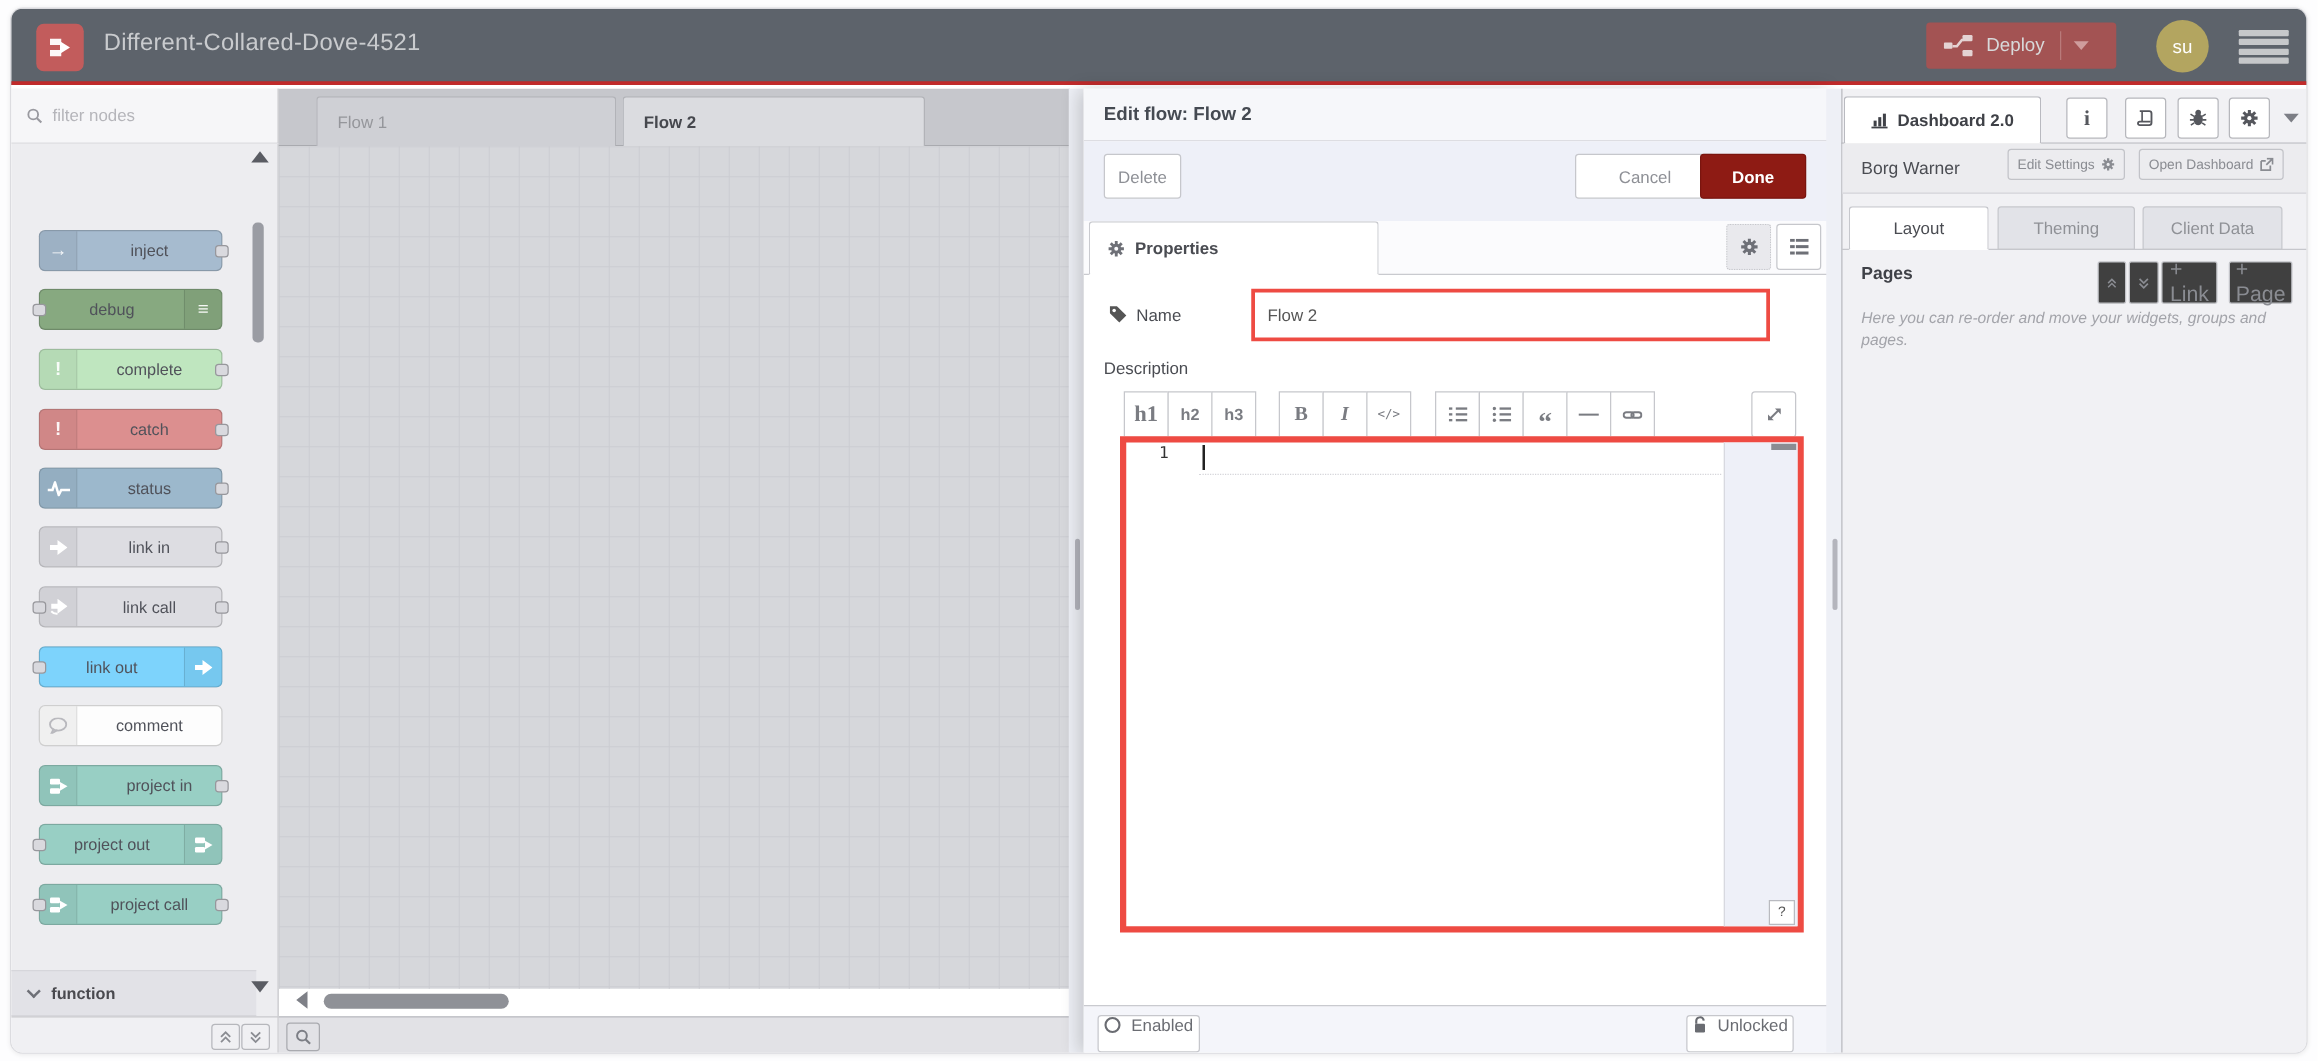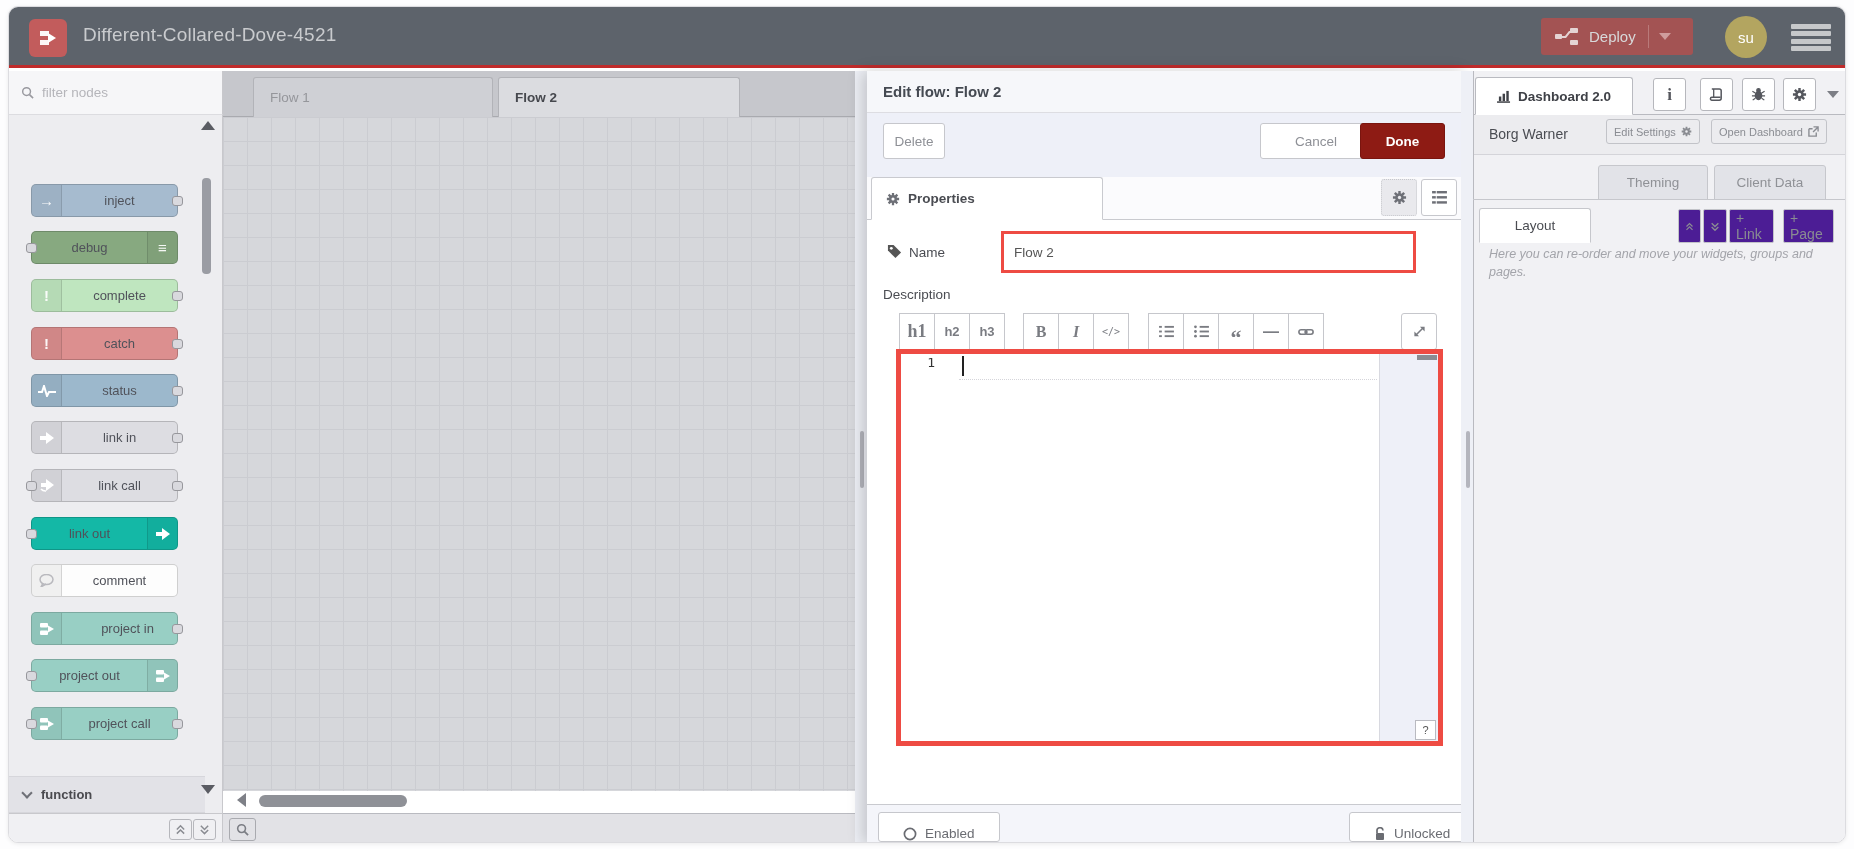--- a/index.html
+++ b/index.html
@@ -72,35 +72,35 @@
   .tbtn .it { font-family:"Liberation Serif",serif; font-style:italic; font-size:16px; font-weight:bold; }
   .tbtn .code { font-family:"DejaVu Sans Mono",monospace; font-size:10px; }
   .editor { left:887px; top:342px; width:547px; height:397px; border:5px solid #ee4b43; background:#fff; }
   .ed-gutter { left:892px; top:348px; width:56px; height:24px; text-align:right; font-family:"DejaVu Sans Mono",monospace; font-size:13px; color:#333; padding-right:22px; }
   .ed-line { left:950px; top:346px; width:418px; height:27px; border-bottom:1px dotted #d5d5da; }
   .ed-cursor { left:953px; top:349px; width:2px; height:20px; background:#222; }
   .ed-strip { left:1370px; top:347px; width:59px; height:387px; background:#eef0f8; border-left:1px solid #d8d9e0; }
   .ed-nub { left:1408px; top:348px; width:20px; height:5px; background:#8a8c92; }
   .ed-help { left:1406px; top:713px; width:21px; height:20px; border:1px solid #b9bac0; background:#fff; font-size:11px; color:#555; display:flex; align-items:center; justify-content:center; }
   .tray-f { left:858px; top:797px; width:600px; height:40px; background:#f4f5fa; border-top:1px solid #c9cacf; }
-  .fbtn { top:805px; height:30px; display:flex; align-items:flex-end; gap:8px; padding:0 24px; border:1px solid #c6c7cc; background:#fff; border-radius:3px; font-size:13.5px; color:#6a6c72; }
+  .fbtn { top:805px; height:30px; display:flex; align-items:flex-start; gap:8px; padding:0 4px; border:1px solid #c6c7cc; background:#fff; border-radius:3px; font-size:13.5px; color:#6a6c72; }
 
   
   .sidebar { left:1464px; top:64px; width:374px; height:773px; background:#f1f1f4; border-left:1px solid #b9bac0; }
   .stabrow-border { left:1464px; top:107px; width:374px; height:1px; background:#b9bac0; }
   .dash-tab { left:1466px; top:70px; width:158px; height:38px; background:#fff; border:1px solid #b9bac0; border-bottom:1px solid #fff; border-radius:3px 3px 0 0; display:flex; align-items:center; gap:7px; justify-content:center; font-size:13.5px; font-weight:bold; color:#3f4147; z-index:2; }
   .sibtn { top:71px; width:33px; height:33px; background:#fff; }
   .projrow { left:1465px; top:108px; width:373px; height:40px; background:#ececef; border-bottom:1px solid #d4d4d9; }
   .minibtn { top:112px; height:25px; border:1px solid #c2c3c8; border-radius:3px; background:#ececef; color:#8a8c92; font-size:11px; display:flex; align-items:center; justify-content:center; gap:5px; padding:0 7px; }
   .ltab { top:158px; height:35px; border:1px solid #c6c7cc; display:flex; align-items:center; justify-content:center; font-size:13.5px; }
-  .ltab.on { background:#fff; border-bottom:1px solid #fff; color:#4a4c52; border-radius:3px 3px 0 0; z-index:2;margin-top:43px; }
+  .ltab.on { background:#fff; border-bottom:1px solid #fff; color:#4a4c52; border-radius:3px 3px 0 0; z-index:2; }
   .ltab.off { background:#e2e3e8; color:#8f9196; border-radius:3px 3px 0 0; }
   .ltab-border { left:1464px; top:192px; width:374px; height:1px; background:#c6c7cc; }
   .pages-title { left:1480px; top:203px; font-size:14px; font-weight:bold; color:#3f4147; }
-  .pagebtn { top:202px; height:23px; border:1px solid #c2c3c8; border-radius:2px; background:#4c1d95; color:#8a8c92; font-size:14px; display:flex; align-items:center; justify-content:center; padding:16px 6px; }
+  .pagebtn { top:202px; height:23px; border:1px solid #c2c3c8; border-radius:2px; background:#404040; color:#8a8c92; font-size:17px; display:flex; align-items:center; justify-content:center; padding:16px 6px; }
   .shelp { left:1480px; top:238px; width:352px; font-size:12.5px; font-style:italic; color:#a3a4aa; line-height:1.45; }
 
   svg { display:block; }
 </style>
 </head>
 <body>
 
 <div class="frame">
 
   <div class="abs header"></div>
@@ -190,21 +190,21 @@
     <span class="picon">
         <svg width="14" height="13" viewBox="0 0 14 13">
           <path d="M1 4h5V0l8 6-8 6V8H1z" fill="#fff"></path>
           <path d="M1 10a6 6 0 0 0 5 2" fill="none" stroke="#fff" stroke-width="1.6"></path>
         </svg>
       </span>
     <span class="plabel">link call</span>
       <span class="port pl"></span>
       <span class="port pr"></span>
   </div>
-  <div class="abs pnode ir" style="top: 510px; background-color: #14b8a6;">
+  <div class="abs pnode ir" style="top: 510px; background-color: #7dd3fc;">
     <span class="plabel">link out</span>
     <span class="picon">
         <svg width="14" height="12" viewBox="0 0 14 12">
           <path d="M0 4h6V0l8 6-8 6V8H0z" fill="#fff"></path>
         </svg>
       </span>
     <span class="port pl"></span>
   </div>
   <div class="abs pnode il" style="top: 557px; background-color: rgb(253, 253, 253);">
     <span class="picon">

